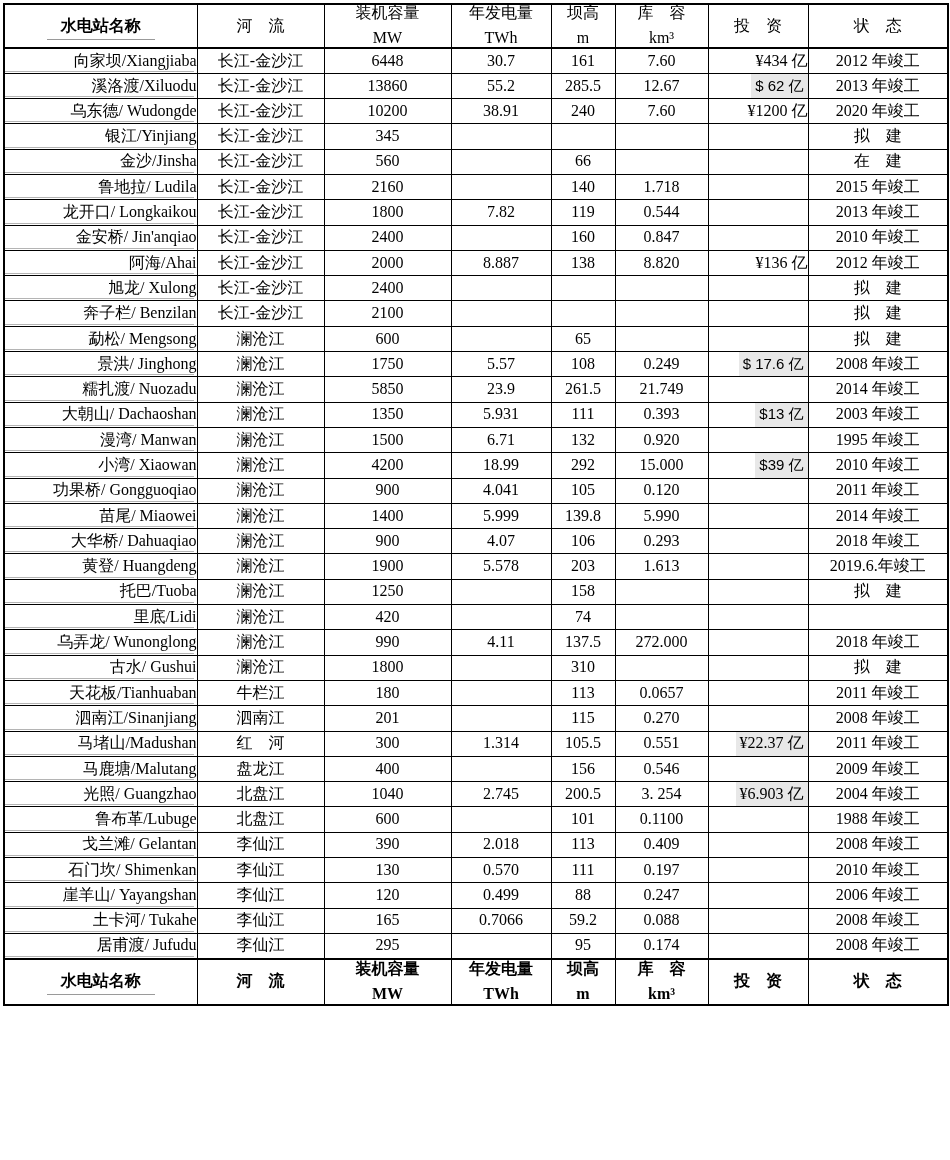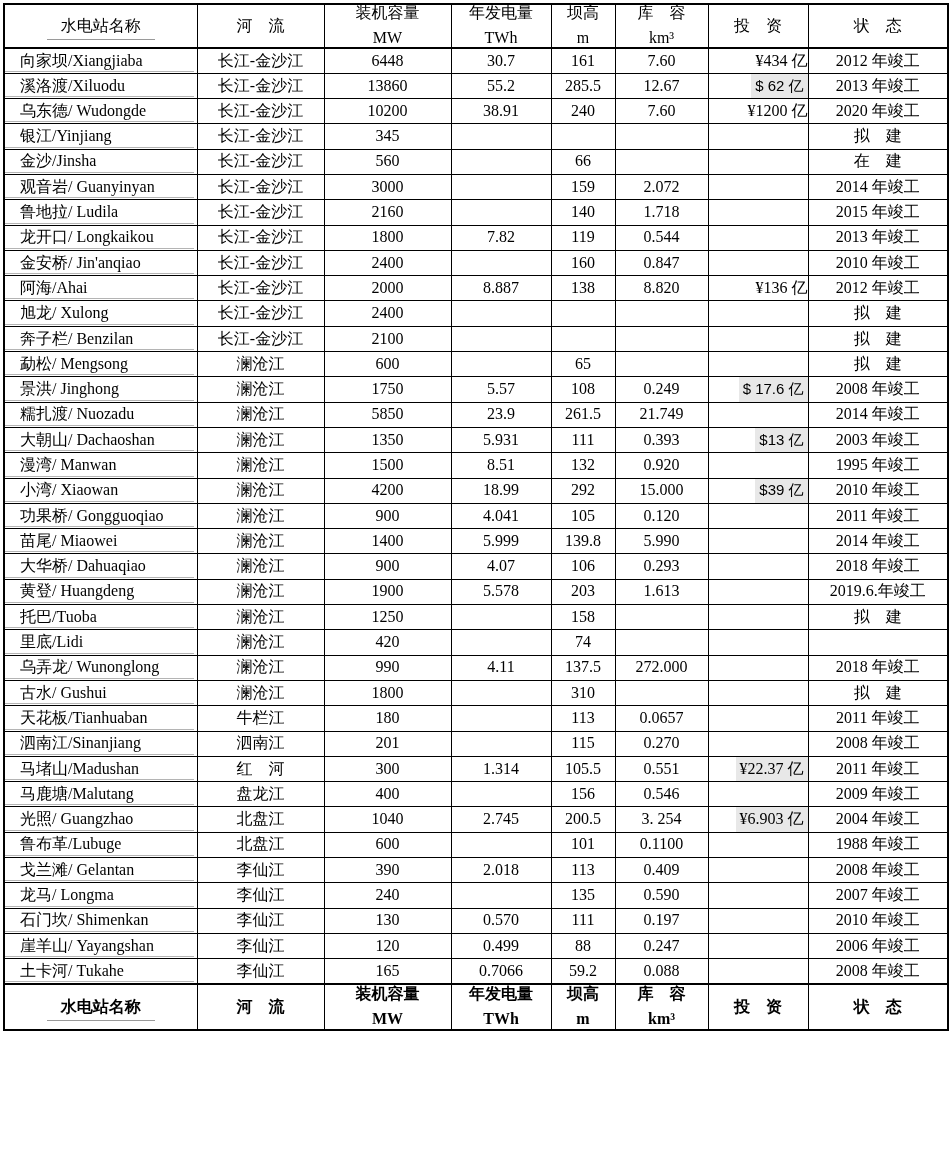--- a/index.html
+++ b/index.html
@@ -18,23 +18,23 @@
     font-size:16px;line-height:1.05;
     padding:0;overflow:hidden;white-space:nowrap;
     vertical-align:middle;
   }
   thead th{border-bottom-width:2px;font-weight:normal;text-align:center;}
   tfoot td{border-top-width:2px;font-weight:bold;text-align:center;}
   thead tr{height:44px;}
   tfoot tr{height:46px;}
   tbody tr{height:25.3px;}
   .hdr-line2{display:block;margin-top:8px;}
-  .hdr-underline{border-bottom:1px solid #9a9a9a;padding:0 14px 5px 14px;}
+  .hdr-underline{border-bottom:1px solid #9a9a9a;padding:0 14px 5px 14px;font-weight:bold;}
   td.c-name{
-    text-align:left;padding-left:15px;position:relative;
+    text-align:right;padding-left:15px;position:relative;
   }
   td.c-name::after{
     content:"";position:absolute;left:0;right:3px;bottom:1px;
     border-bottom:1px solid #b4b4b4;
   }
   td.c-river,td.c-mw,td.c-twh,td.c-dam,td.c-res,td.c-status{text-align:center;}
   td.c-inv{text-align:right;padding-left:7px;}
   .inv-text.hl{background:#e8e8e8;padding:17px 4px;margin-left:20px;}
   .inv-text.dollar{font-family:"Liberation Sans","DejaVu Sans",sans-serif;font-size:15px;}
 </style>
@@ -110,30 +110,20 @@
           <td class="c-name">金沙/Jinsha</td>
           <td class="c-river">长江-金沙江</td>
           <td class="c-mw">560</td>
           <td class="c-twh"></td>
           <td class="c-dam">66</td>
           <td class="c-res"></td>
           <td class="c-inv"></td>
           <td class="c-status">在　建</td>
         </tr>
         <tr>
-          <td class="c-name">观音岩/ Guanyinyan</td>
-          <td class="c-river">长江-金沙江</td>
-          <td class="c-mw">3000</td>
-          <td class="c-twh"></td>
-          <td class="c-dam">159</td>
-          <td class="c-res">2.072</td>
-          <td class="c-inv"></td>
-          <td class="c-status">2014 年竣工</td>
-        </tr>
-        <tr>
           <td class="c-name">鲁地拉/ Ludila</td>
           <td class="c-river">长江-金沙江</td>
           <td class="c-mw">2160</td>
           <td class="c-twh"></td>
           <td class="c-dam">140</td>
           <td class="c-res">1.718</td>
           <td class="c-inv"></td>
           <td class="c-status">2015 年竣工</td>
         </tr>
         <tr>
@@ -223,21 +213,21 @@
           <td class="c-twh">5.931</td>
           <td class="c-dam">111</td>
           <td class="c-res">0.393</td>
           <td class="c-inv"><span class="inv-text hl dollar">$13 亿</span></td>
           <td class="c-status">2003 年竣工</td>
         </tr>
         <tr>
           <td class="c-name">漫湾/ Manwan</td>
           <td class="c-river">澜沧江</td>
           <td class="c-mw">1500</td>
-          <td class="c-twh">8.51</td>
+          <td class="c-twh">6.71</td>
           <td class="c-dam">132</td>
           <td class="c-res">0.920</td>
           <td class="c-inv"></td>
           <td class="c-status">1995 年竣工</td>
         </tr>
         <tr>
           <td class="c-name">小湾/ Xiaowan</td>
           <td class="c-river">澜沧江</td>
           <td class="c-mw">4200</td>
           <td class="c-twh">18.99</td>
@@ -390,30 +380,20 @@
           <td class="c-name">戈兰滩/ Gelantan</td>
           <td class="c-river">李仙江</td>
           <td class="c-mw">390</td>
           <td class="c-twh">2.018</td>
           <td class="c-dam">113</td>
           <td class="c-res">0.409</td>
           <td class="c-inv"></td>
           <td class="c-status">2008 年竣工</td>
         </tr>
         <tr>
-          <td class="c-name">龙马/ Longma</td>
-          <td class="c-river">李仙江</td>
-          <td class="c-mw">240</td>
-          <td class="c-twh"></td>
-          <td class="c-dam">135</td>
-          <td class="c-res">0.590</td>
-          <td class="c-inv"></td>
-          <td class="c-status">2007 年竣工</td>
-        </tr>
-        <tr>
           <td class="c-name">石门坎/ Shimenkan</td>
           <td class="c-river">李仙江</td>
           <td class="c-mw">130</td>
           <td class="c-twh">0.570</td>
           <td class="c-dam">111</td>
           <td class="c-res">0.197</td>
           <td class="c-inv"></td>
           <td class="c-status">2010 年竣工</td>
         </tr>
         <tr>
@@ -426,20 +406,30 @@
           <td class="c-inv"></td>
           <td class="c-status">2006 年竣工</td>
         </tr>
         <tr>
           <td class="c-name">土卡河/ Tukahe</td>
           <td class="c-river">李仙江</td>
           <td class="c-mw">165</td>
           <td class="c-twh">0.7066</td>
           <td class="c-dam">59.2</td>
           <td class="c-res">0.088</td>
+          <td class="c-inv"></td>
+          <td class="c-status">2008 年竣工</td>
+        </tr>
+        <tr>
+          <td class="c-name">居甫渡/ Jufudu</td>
+          <td class="c-river">李仙江</td>
+          <td class="c-mw">295</td>
+          <td class="c-twh"></td>
+          <td class="c-dam">95</td>
+          <td class="c-res">0.174</td>
           <td class="c-inv"></td>
           <td class="c-status">2008 年竣工</td>
         </tr>
       </tbody>
     <tfoot>
         <tr>
           <td><span class="hdr-underline">水电站名称</span></td>
           <td><span>河　流</span></td>
           <td><span>装机容量</span><span class="hdr-line2">MW</span></td>
           <td><span>年发电量</span><span class="hdr-line2">TWh</span></td>

